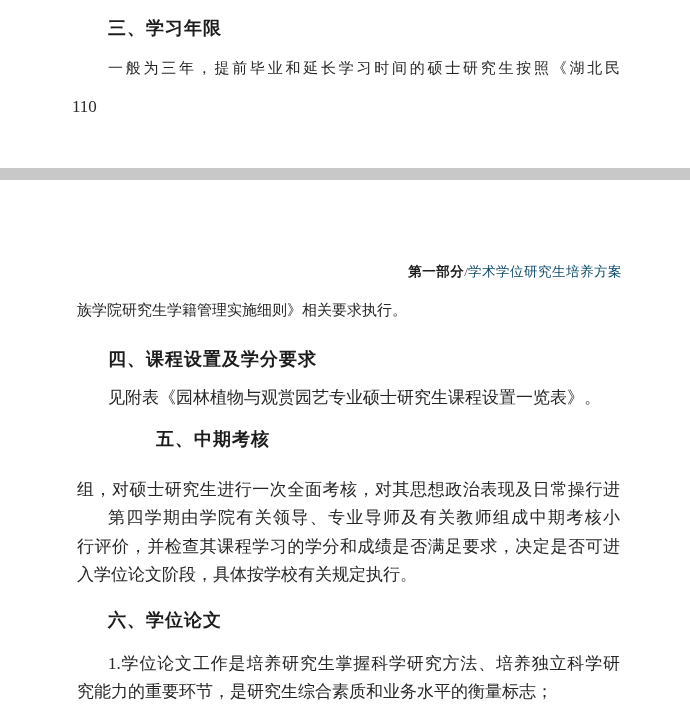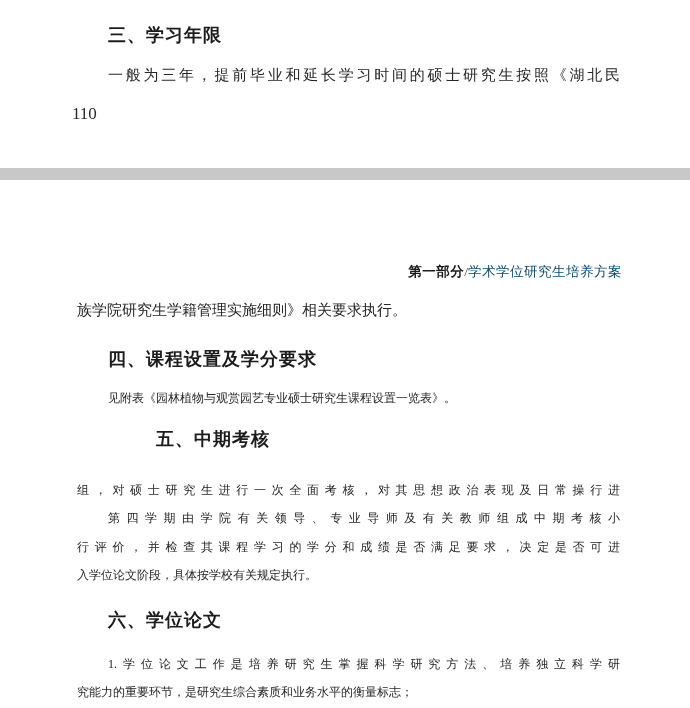--- a/index.html
+++ b/index.html
@@ -6,36 +6,36 @@
   html,body { background:#ffffff; }
   .canvas {
     position:relative; width:690px; height:708px;
     background:#ffffff; overflow:hidden;
     color:#212121;
     font-family:"Liberation Serif","DejaVu Serif",serif;
   }
   .page {
     position:absolute; left:0; width:690px; background:#ffffff;
   }
-  .page-prev { top:16px; height:147px; }
+  .page-prev { top:9px; height:147px; }
   .page-gap  { position:absolute; left:0; top:168px; width:690px; height:12px; background:#c8c8c8; }
   .page-curr { top:180px; height:528px; }
 
   
   .abs { position:absolute; }
   .heading {
     font-family:"Liberation Sans","DejaVu Sans",sans-serif;
     font-weight:700; font-size:18px; line-height:22px; color:#1c1c1c;
     letter-spacing:1px; white-space:nowrap;
   }
   .bodyline {
     font-size:15px; line-height:28.3px; color:#262626;
     width:543px; white-space:nowrap;
   }
-  .para { width:543px; font-size:12px; line-height:28.3px; color:#262626; }
+  .para { width:543px; font-size:17px; line-height:28.3px; color:#262626; }
   .para .ln { display:block; }
   .jfull { text-align:justify; text-align-last:justify; white-space:normal; }
   .indent { text-indent:31px; }
   .pagenum { font-size:17px; line-height:20px; color:#2a2a2a; }
 
   
   .run-header {
     position:absolute; top:83px; right:68px;
     font-size:13.5px; line-height:17px; color:#333333;
     display:flex; align-items:baseline; white-space:nowrap;

